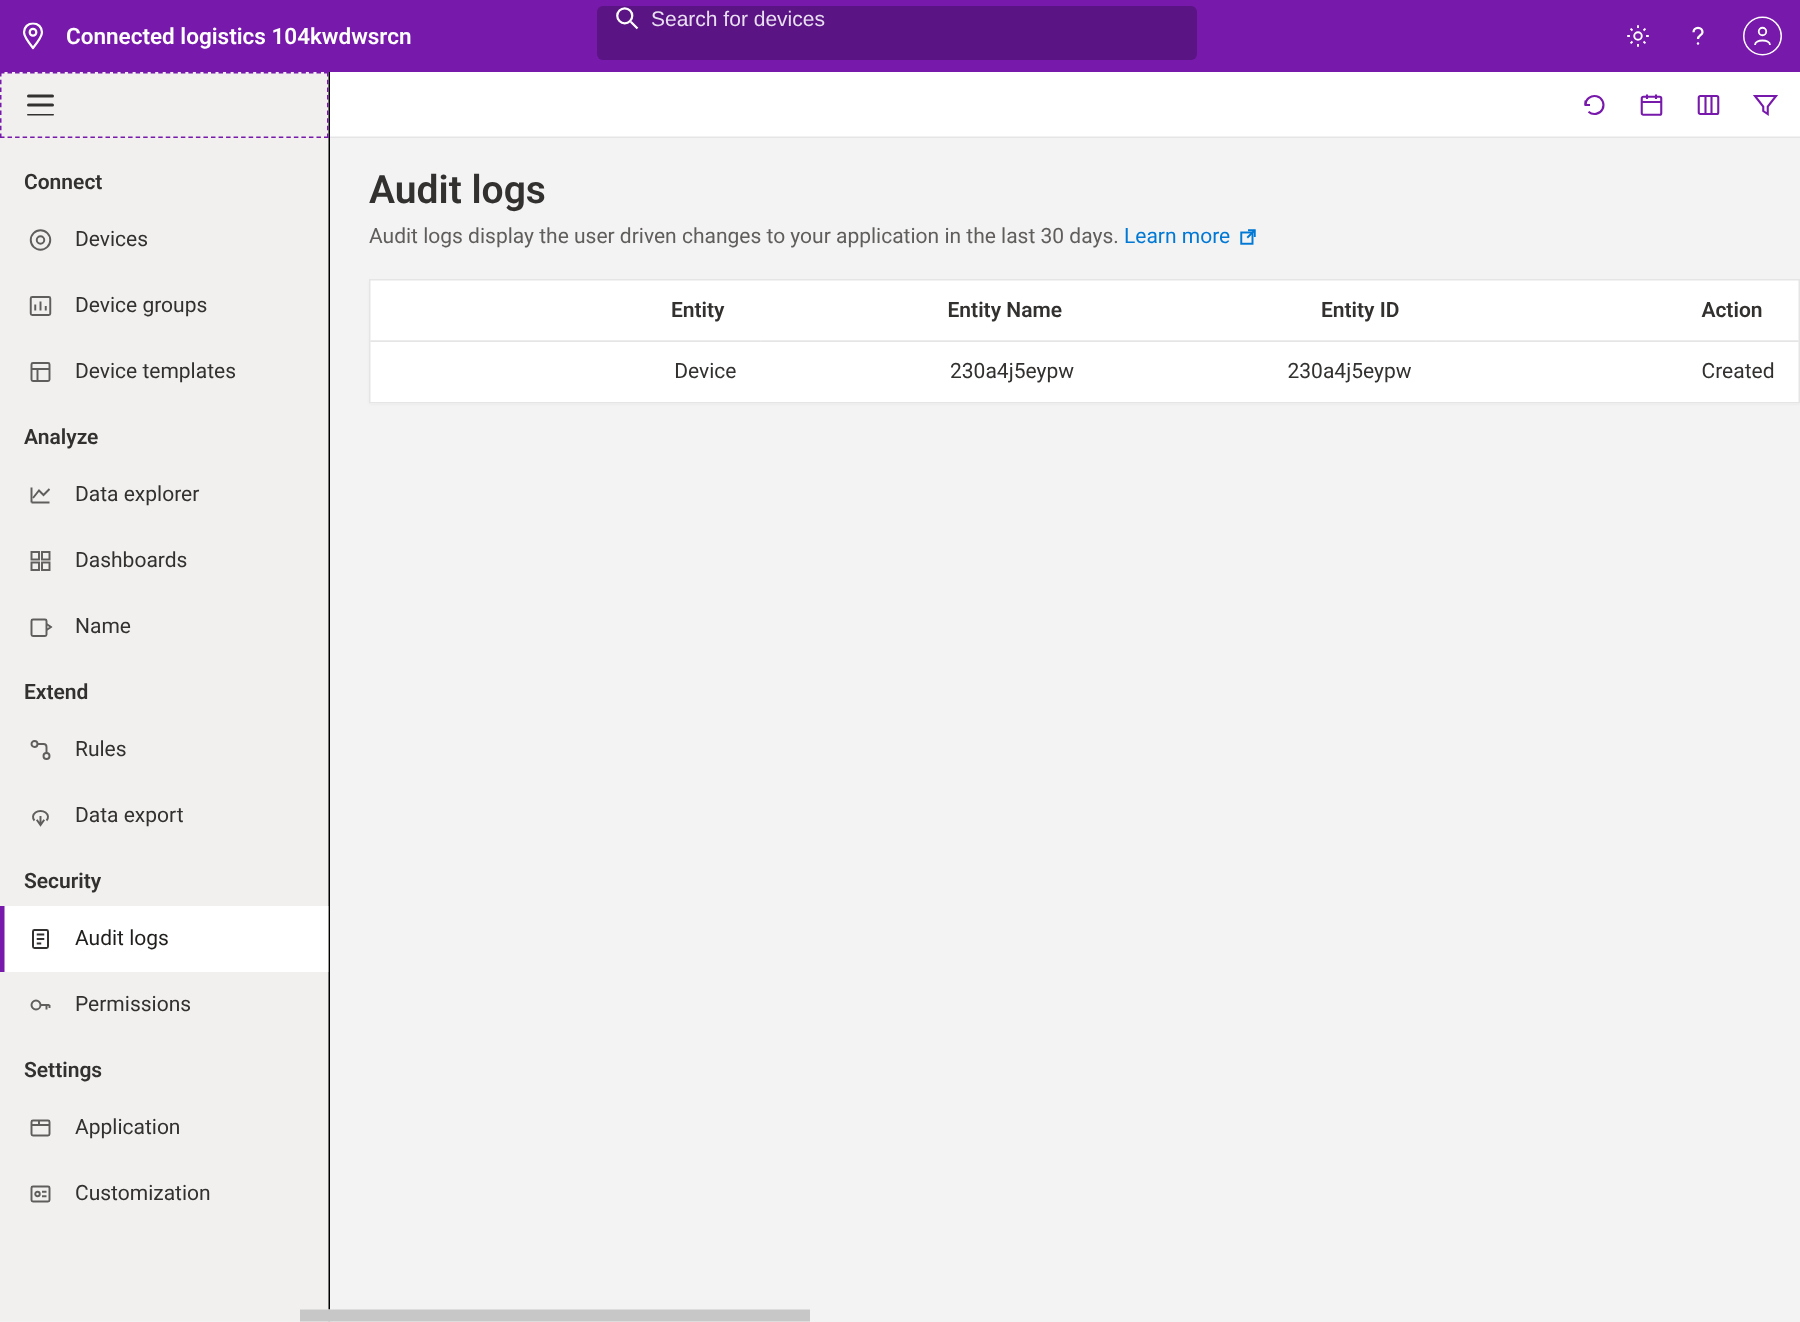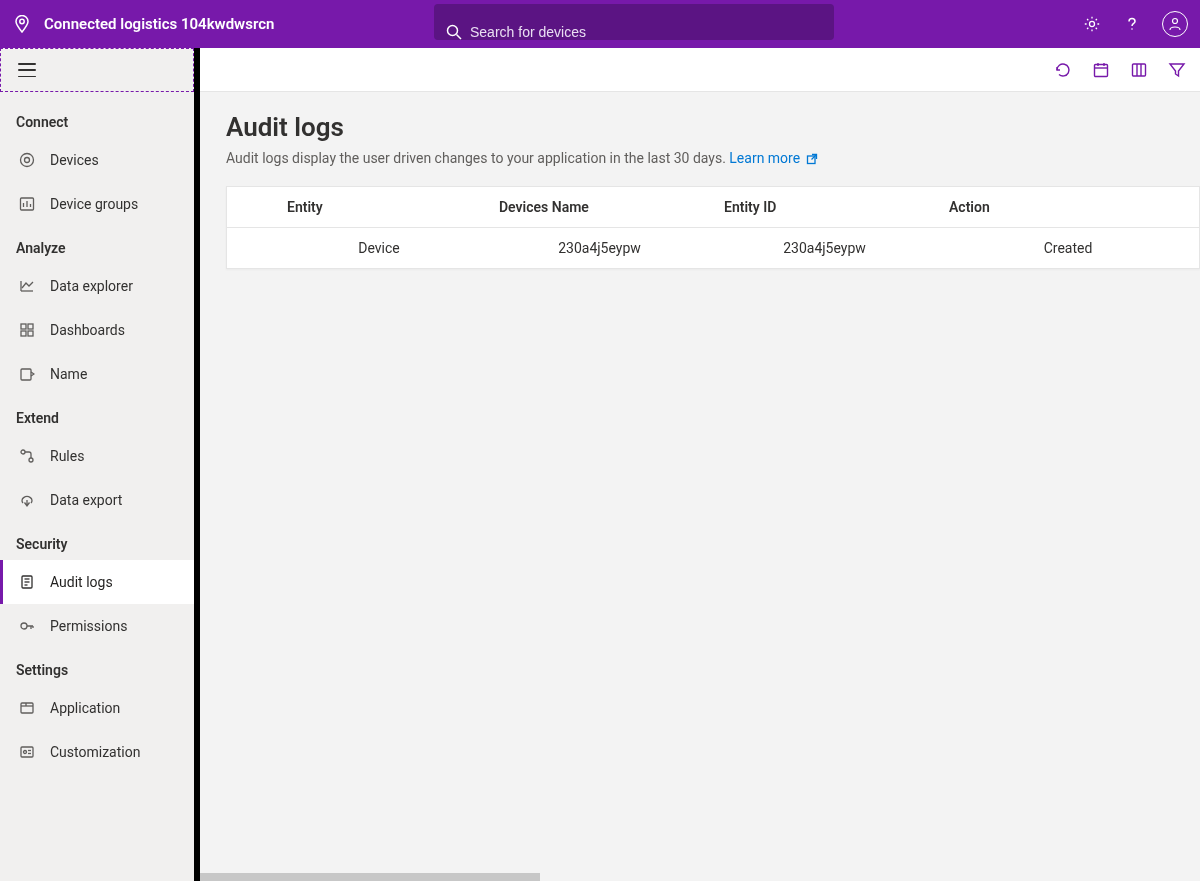--- a/index.html
+++ b/index.html
@@ -12,38 +12,38 @@
   .topbar {
     height: 48px; background: #7719aa; color: #fff;
     display: flex; align-items: center; padding: 0 12px;
     position: relative;
   }
   .app-brand { display: flex; align-items: center; gap: 12px; }
   .app-title { font-size: 15px; font-weight: 600; }
   .searchbox {
     position: absolute; left: 398px; top: 4px; width: 400px; height: 36px;
     background: #5b1483; border-radius: 4px;
-    display: flex; align-items: flex-end; padding: 0 12px; gap: 8px; margin-left: 36px;
+    display: flex; align-items: flex-start; padding: 0 12px; gap: 8px;
   }
   .searchbox input {
     flex: 1; background: transparent; border: none; color: #fff;
     font-size: 14px; outline: none;
   }
   .searchbox input::placeholder { color: #e9dff2; }
   .topbar-right { position: absolute; right: 12px; top: 0; height: 48px; display: flex; align-items: center; gap: 20px; }
   .icon-btn-top { width: 20px; height: 20px; display: flex; align-items: center; justify-content: center; cursor: pointer; }
   .avatar-circle {
     width: 26px; height: 26px; border: 1.5px solid #fff; border-radius: 50%;
     display: flex; align-items: center; justify-content: center; font-size: 11px; color: #fff;
   }
 
   
   .shell { display: flex; height: calc(881px - 48px); }
   .sidebar {
-    width: 200px; background: #f1f0ef; border-right: 6px solid #000000;
+    width: 220px; background: #f1f0ef; border-right: 1px solid #000000;
     display: flex; flex-direction: column;
   }
   .hamburger-row {
     height: 44px; display: flex; align-items: center; padding-left: 18px;
     outline: 1px dashed #7719aa; outline-offset: -1px;
   }
   .hamburger { width: 18px; height: 14px; display: flex; flex-direction: column; justify-content: space-between; cursor: pointer; }
   .hamburger span { display: block; height: 1.5px; background: #323130; border-radius: 1px; }
 
   .nav { flex: 1; overflow-y: auto; padding: 8px 0 20px 0; }
@@ -76,25 +76,25 @@
   .page-title { font-size: 26px; font-weight: 600; color: #323130; margin-bottom: 8px; }
   .page-desc { font-size: 14px; color: #605e5c; margin-bottom: 20px; }
   .page-desc a { color: #0078d4; text-decoration: none; }
 
   .tablecard {
     background: #fff; border: 1px solid #e5e5e5; border-radius: 0;
     box-shadow: 0 1px 2px rgba(0,0,0,0.04);
   }
   table { width: 100%; border-collapse: collapse; }
   th {
-    text-align: left; font-weight: 600; font-size: 14px; color: #323130;
-    padding: 12px 12px; border-bottom: 1px solid #e5e5e5;
+    text-align: right; font-weight: 600; font-size: 14px; color: #323130;
+    padding: 12px 24px; border-bottom: 1px solid #e5e5e5;
   }
   td {
-    text-align: center; font-size: 14px; color: #323130;
+    text-align: right; font-size: 14px; color: #323130;
     padding: 12px 16px;
     margin-left: 44px;
   }
   th:first-child, td:first-child { padding-left: 60px; }
 
   .bottom-scroll {
     position: absolute; left: 200px; right: 0; bottom: 0; height: 8px;
     background: #f3f3f3;
   }
   .bottom-scroll .thumb {
@@ -179,20 +179,30 @@
           <svg width="16" height="16" viewBox="0 0 16 16" fill="none" stroke="currentColor" stroke-width="1.3">
               <rect x="1.5" y="2" width="13" height="12" rx="1"></rect>
               <line x1="4.5" y1="11" x2="4.5" y2="7"></line>
               <line x1="8" y1="11" x2="8" y2="5"></line>
               <line x1="11.5" y1="11" x2="11.5" y2="8"></line>
             </svg>
         </span>
         <span>Device groups</span>
       </div>
 
+      <div class="nav-item">
+        <span class="nav-icon">
+          <svg width="16" height="16" viewBox="0 0 16 16" fill="none" stroke="currentColor" stroke-width="1.3">
+              <rect x="2" y="2" width="12" height="12" rx="1"></rect>
+              <line x1="2" y1="6" x2="14" y2="6"></line>
+              <line x1="6" y1="6" x2="6" y2="14"></line>
+            </svg>
+        </span>
+        <span>Device templates</span>
+      </div>
 
       <div class="nav-section-title">Analyze</div>
 
       <div class="nav-item">
         <span class="nav-icon">
           <svg width="16" height="16" viewBox="0 0 16 16" fill="none" stroke="currentColor" stroke-width="1.3">
               <polyline points="2,13 2,3"></polyline>
               <polyline points="2,13 14,13"></polyline>
               <polyline points="3,10 7,5 10,8 14,4"></polyline>
             </svg>
@@ -337,21 +347,21 @@
               <line x1="10.5" y1="1.5" x2="5.5" y2="6.5"></line>
             </svg>
         </a>
       </p>
 
       <div class="tablecard">
         <table>
           <thead>
             <tr>
               <th style="width:260px">Entity</th>
-              <th style="width:225px">Devices Name</th>
+              <th style="width:225px">Entity Name</th>
               <th style="width:225px">Entity ID</th>
               <th>Action</th>
             </tr>
           </thead>
           <tbody>
             <tr>
               <td>Device</td>
               <td>230a4j5eypw</td>
               <td>230a4j5eypw</td>
               <td>Created</td>

